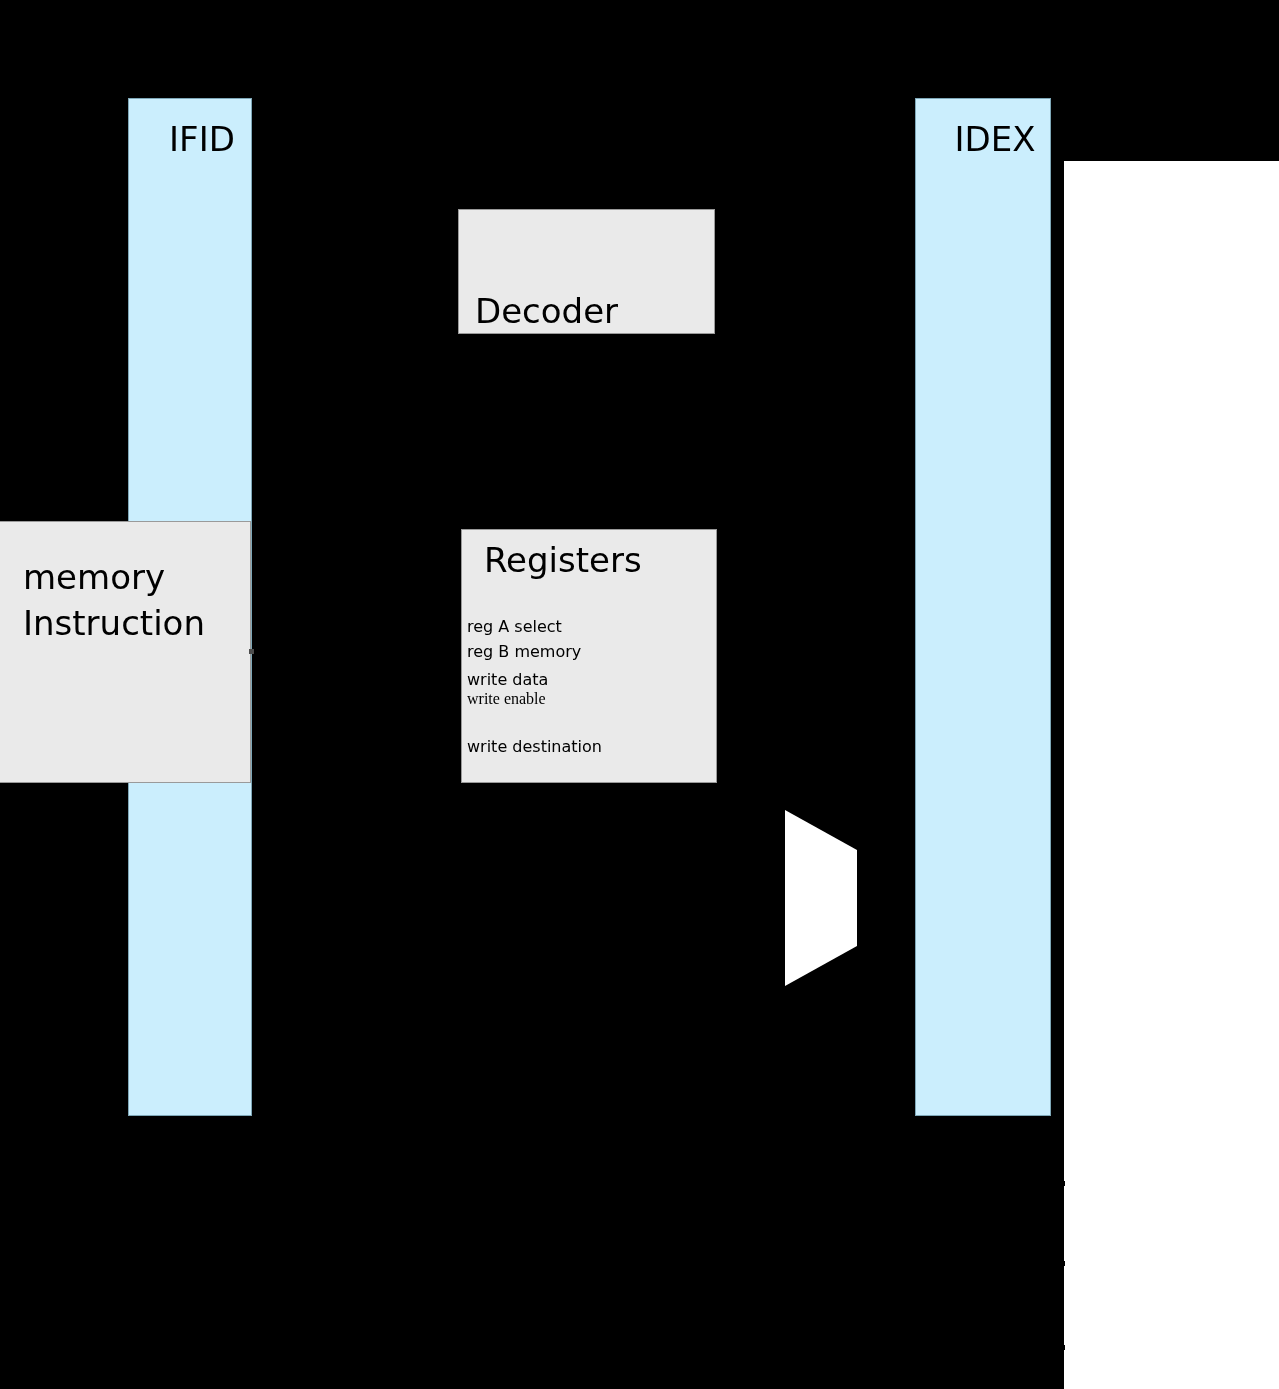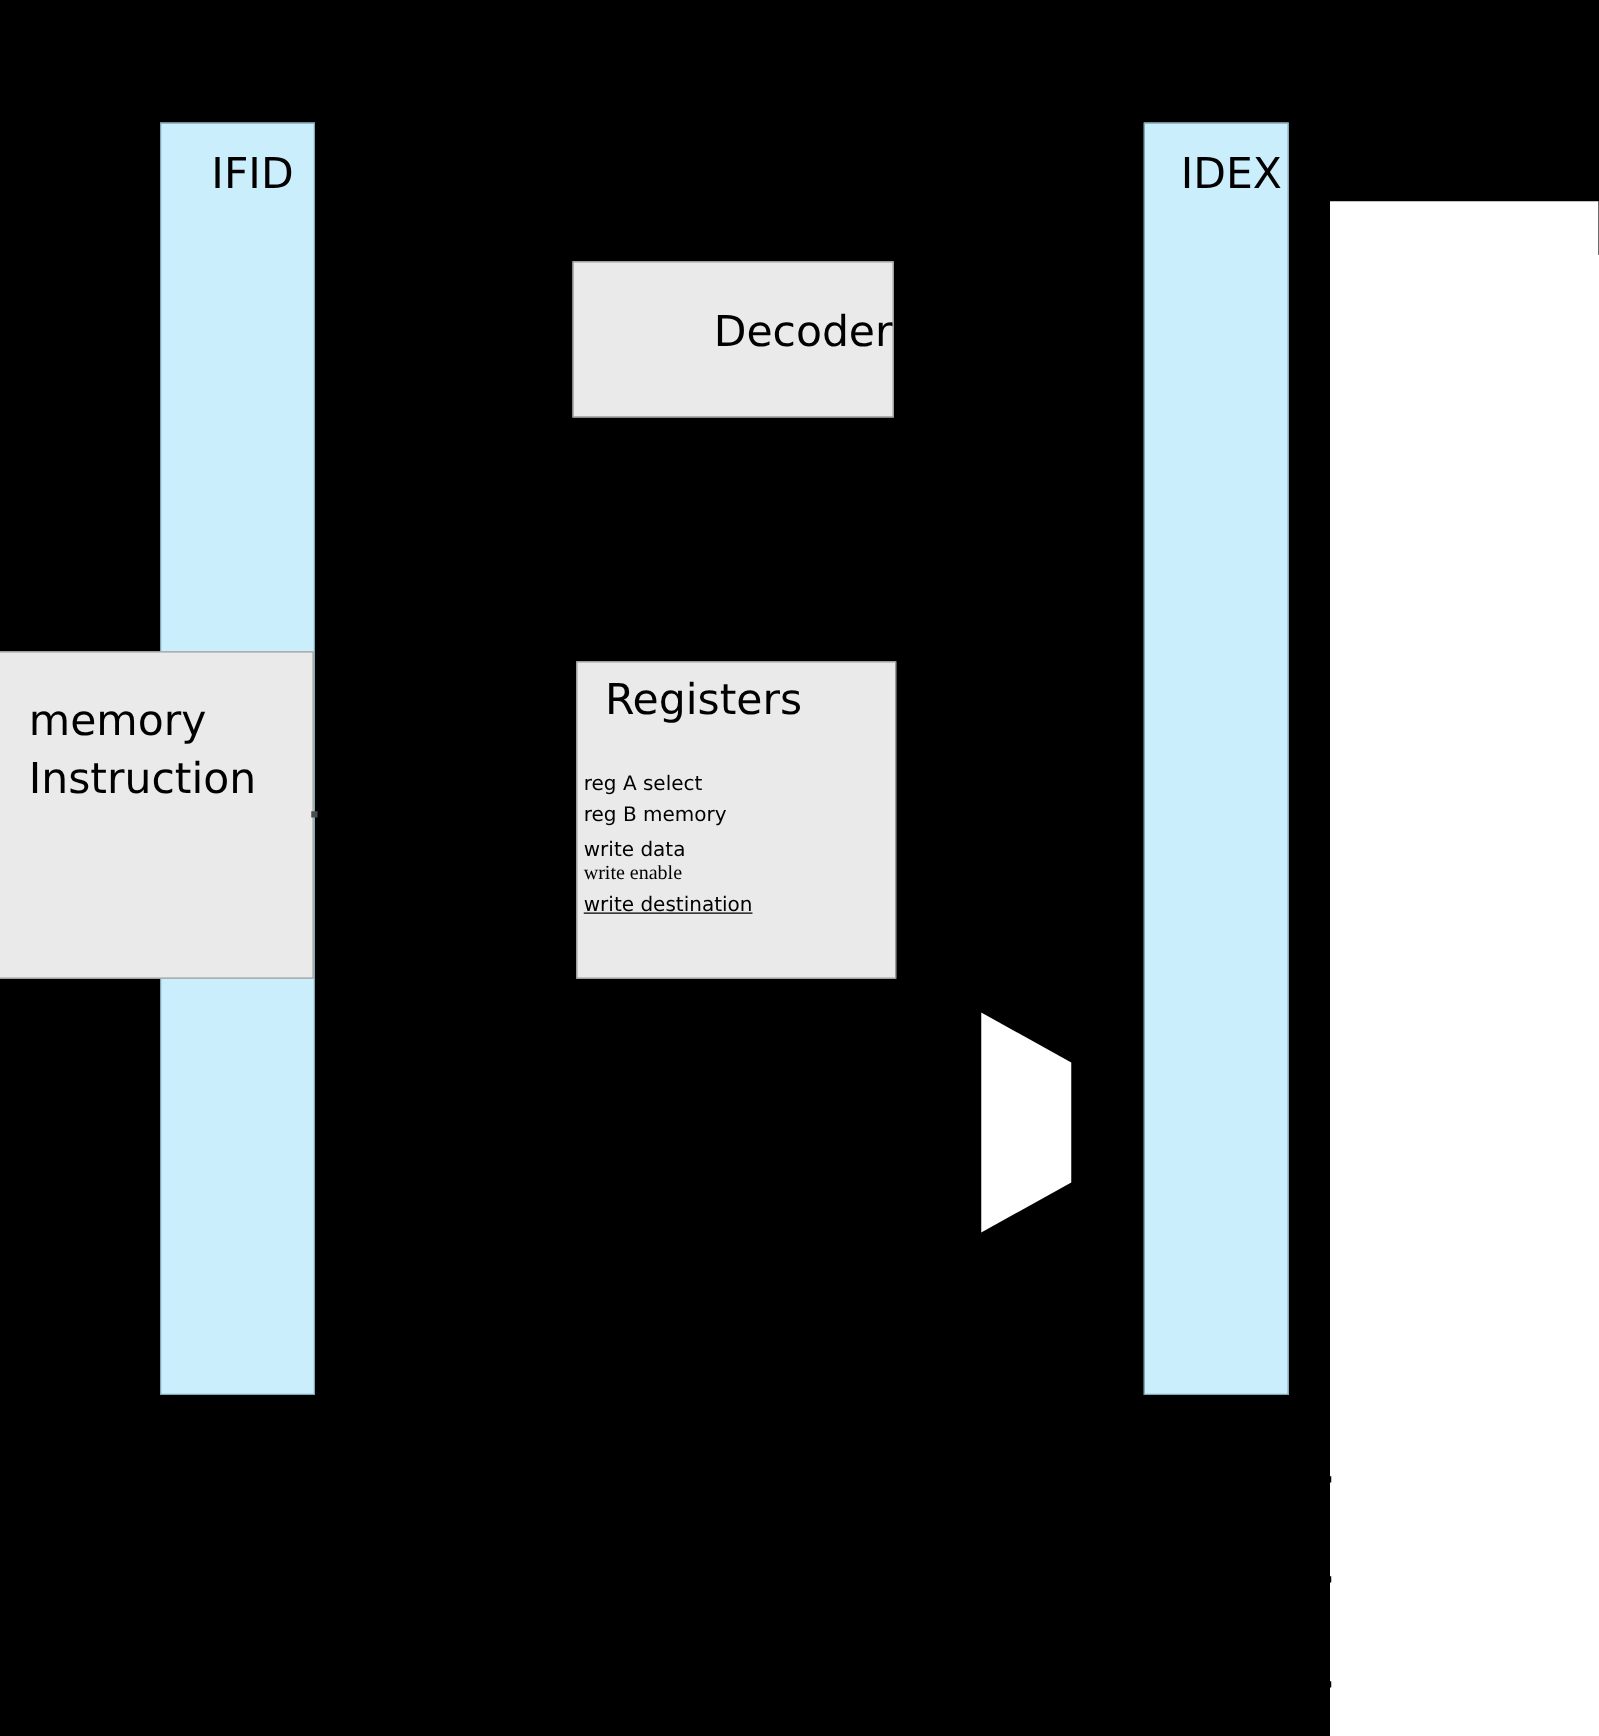--- a/index.html
+++ b/index.html
@@ -52,21 +52,22 @@
   .block-title {
     position: absolute;
     font-size: 34px;
     color: #000000;
     line-height: 40px;
     white-space: nowrap;
   }
   .block-title.centered {
     left: 16px;
     right: 0;
-    text-align: right;
+    text-align: left;
+    margin-top: 45px;
   }
 
   
   .imem-title {
     position: absolute;
     left: 24px;
     top: 32px;
     font-size: 34px;
     line-height: 46px;
     color: #000000;
@@ -101,21 +102,21 @@
   <div class="white-panel" style="left:1064px; top:161px; width:215px; height:1228px;"></div>
 
   <div class="stub" style="left:1062px; top:1181px; width:3px; height:5px; background:#000000;"></div>
   <div class="stub" style="left:1062px; top:1261px; width:3px; height:5px; background:#000000;"></div>
   <div class="stub" style="left:1062px; top:1345px; width:3px; height:5px; background:#000000;"></div>
 
   <div class="pipe-reg" style="left:128px; top:98px; width:124px; height:1018px;">
     <div class="pipe-reg-label">IFID</div>
   </div>
 
-  <div class="pipe-reg" style="left:915px; top:98px; width:116px; height:1018px;">
+  <div class="pipe-reg" style="left:915px; top:98px; width:136px; height:1018px;">
     <div class="pipe-reg-label">IDEX</div>
   </div>
 
   <div class="block" style="left:458px; top:209px; width:257px; height:125px;">
     <div class="block-title centered" style="top:36px;">Decoder</div>
   </div>
 
   <div class="block" style="left:-2px; top:521px; width:253px; height:262px;">
     <div class="imem-title">
       <div>memory</div>
@@ -125,21 +126,21 @@
 
   <div class="stub" style="left:249px; top:649px; width:5px; height:5px;"></div>
 
   <div class="block" style="left:461px; top:529px; width:256px; height:254px;">
     <div class="block-title" style="left:22px; top:10px;text-align:right;">Registers</div>
 
     <div class="port-label" style="left:5px; top:87px;">reg A select</div>
     <div class="port-label" style="left:5px; top:112px;">reg B memory</div>
     <div class="port-label" style="left:5px; top:140px;">write data</div>
     <div class="port-label" style="left:5px; top:159px;font-family:Liberation Serif, serif;">write enable</div>
-    <div class="port-label" style="left:5px; top:184px;text-decoration:underline;">write destination</div>
+    <div class="port-label" style="left:5px; top:207px;">write destination</div>
   </div>
 
 
   <svg class="mux" style="left:783px; top:808px; width:78px; height:180px; background:transparent;" width="78" height="180" viewBox="0 0 78 180">
     <polygon points="2,2 74,42 74,138 2,178" fill="#ffffff"></polygon>
   </svg>
 
 </div>
 
 </body></html>

